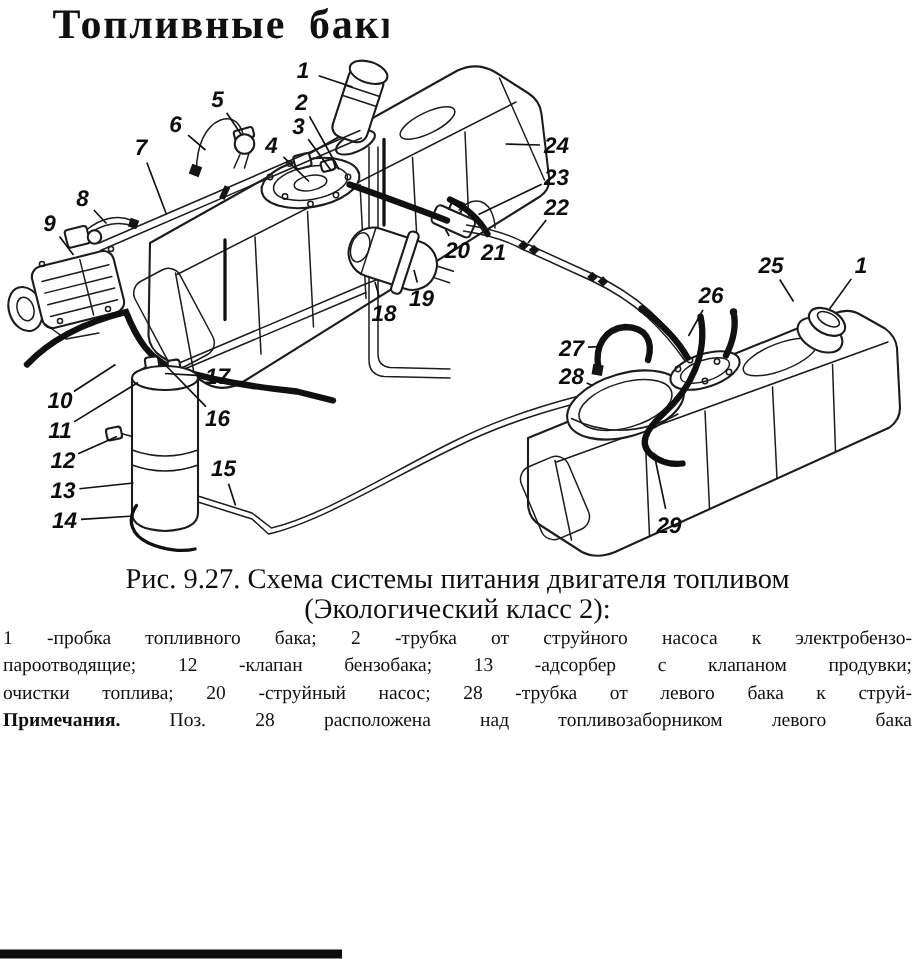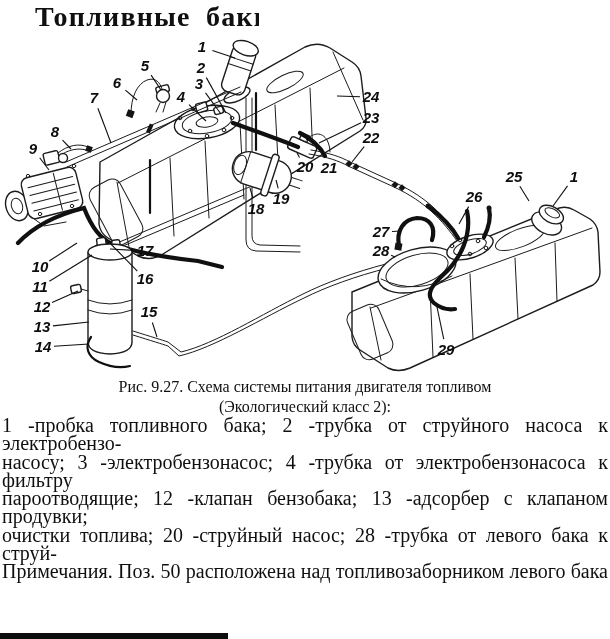--- a/index.html
+++ b/index.html
@@ -1,26 +1,26 @@
 <!DOCTYPE html>
 <html><head>
 <meta charset="utf-8">
 <style>
   html,body{margin:0;padding:0}
   body{width:610px;height:639px;background:#ffffff;position:relative;overflow:hidden;
        font-family:"Liberation Serif",serif;color:#101010}
   .abs{position:absolute}
   #page-title{left:35px;top:1px;font-size:28px;font-weight:bold;letter-spacing:1.2px;
        word-spacing:7px;white-space:nowrap;width:224px;overflow:hidden}
-  .capline{left:0;width:610px;text-align:center;font-size:16px;line-height:20px}
+  .capline{left:0;width:610px;text-align:center;font-size:19px;line-height:20px}
   #caption1{top:377px}
   #caption2{top:397px}
-  #legend{left:2px;top:416px;width:606px;font-size:20px;line-height:18.3px}
+  #legend{left:2px;top:416px;width:606px;font-size:13px;line-height:18.3px}
   .jline{text-align:justify;text-align-last:justify}
-  .note-label{font-weight:normal}
+  .note-label{font-weight:bold}
   #next-section-bar{left:0;top:633px;width:228px;height:6px;background:#0d0d0d}
   #diagram{left:0;top:30px;width:610px;height:348px}
   .ln2{fill:none;stroke:#1c1c1c;stroke-width:1;stroke-linejoin:round;stroke-linecap:round}
   .fillw{fill:#ffffff;stroke:#1c1c1c;stroke-width:1.4;stroke-linejoin:round}
   .thick{fill:none;stroke:#101010;stroke-width:4.2;stroke-linecap:round}
   .thin-dark{fill:none;stroke:#101010;stroke-width:2.2;stroke-linecap:round}
   .dk{fill:#141414;stroke:none}
   .leader{stroke:#101010;stroke-width:1.1}
   text.callout{font:italic bold 15px "Liberation Sans",sans-serif;fill:#0d0d0d;text-anchor:middle}
 </style>
@@ -267,19 +267,18 @@
       <line x1="443.7465053046504" y1="339.23330312221844" x2="437" y2="307" class="leader"></line>
       <text x="446" y="355" class="callout">29</text>
     </g>
 </svg>
 
 <div id="caption1" class="abs capline">Рис. 9.27. Схема системы питания двигателя топливом</div>
 <div id="caption2" class="abs capline">(Экологический класс 2):</div>
 
 <div id="legend" class="abs">
   <div class="jline">1 -пробка топливного бака; 2 -трубка от струйного насоса к электробензо-</div>
-  <div class="jline">насосу; 3 -электробензонасос; 4 -трубка от электробензонасоса к фильтру</div>
   <div class="jline">пароотводящие; 12 -клапан бензобака; 13 -адсорбер с клапаном продувки;</div>
   <div class="jline">очистки топлива; 20 -струйный насос; 28 -трубка от левого бака к струй-</div>
-  <div class="jline"><span class="note-label">Примечания.</span><span> Поз. 50 расположена над топливозаборником левого бака</span></div>
+  <div class="jline"><span class="note-label">Примечания.</span><span> Поз. 28 расположена над топливозаборником левого бака</span></div>
 </div>
 
 <div id="next-section-bar" class="abs"></div>
 
 </body></html>

